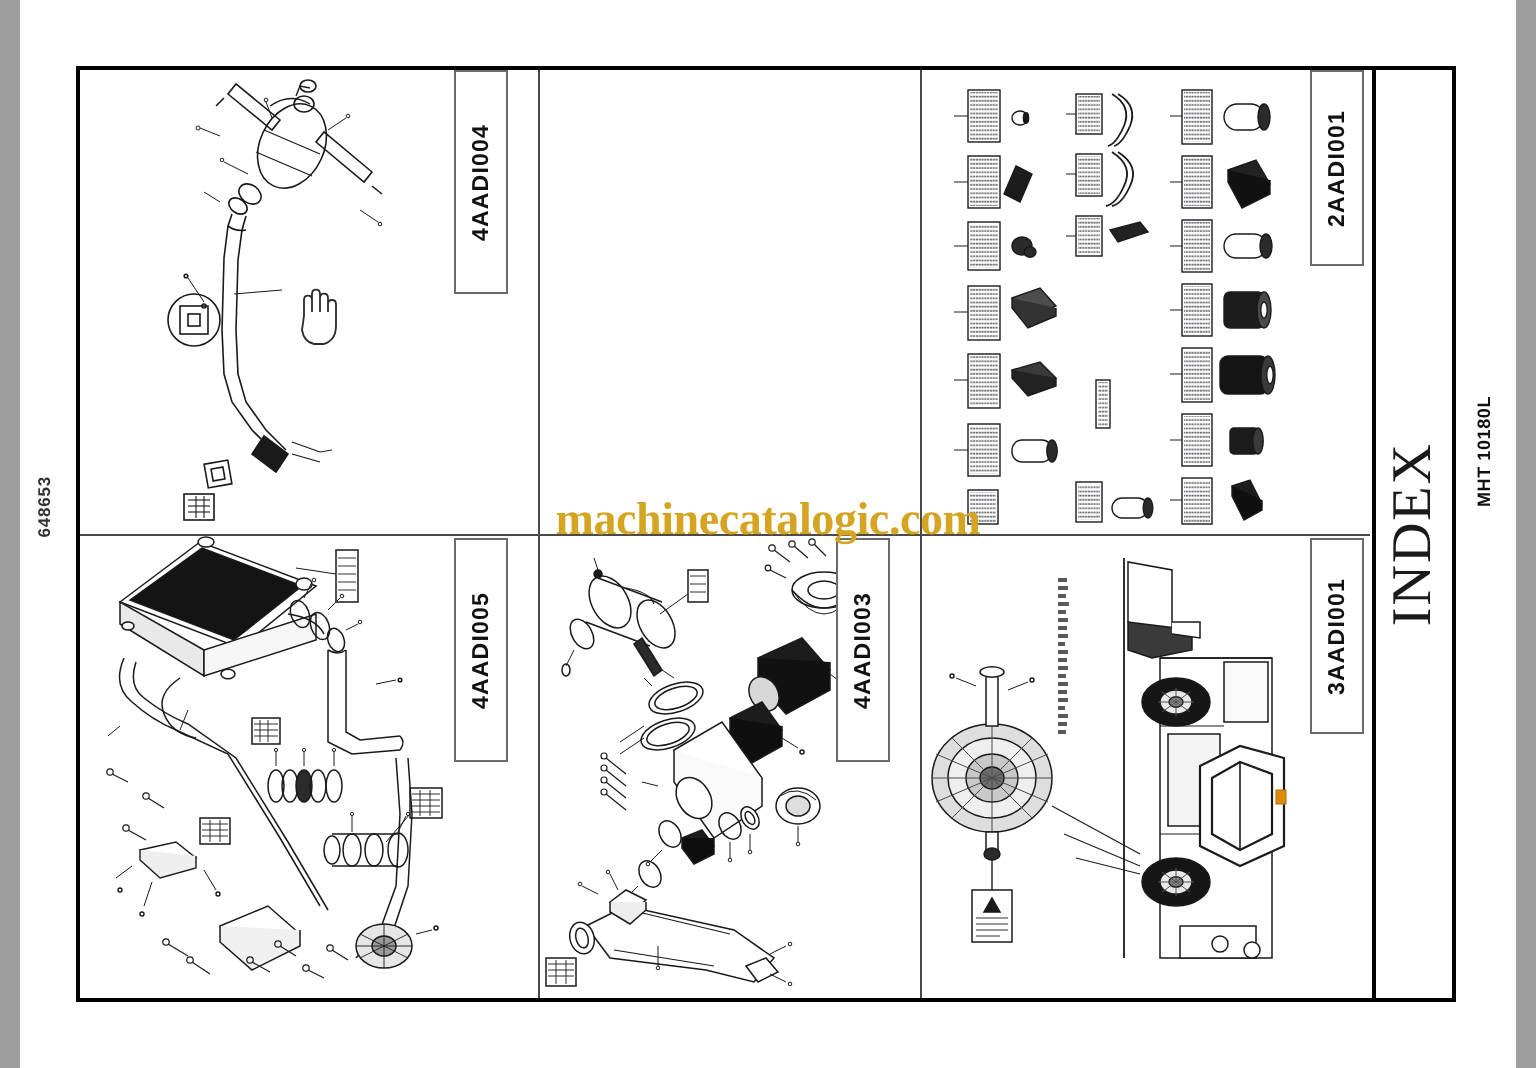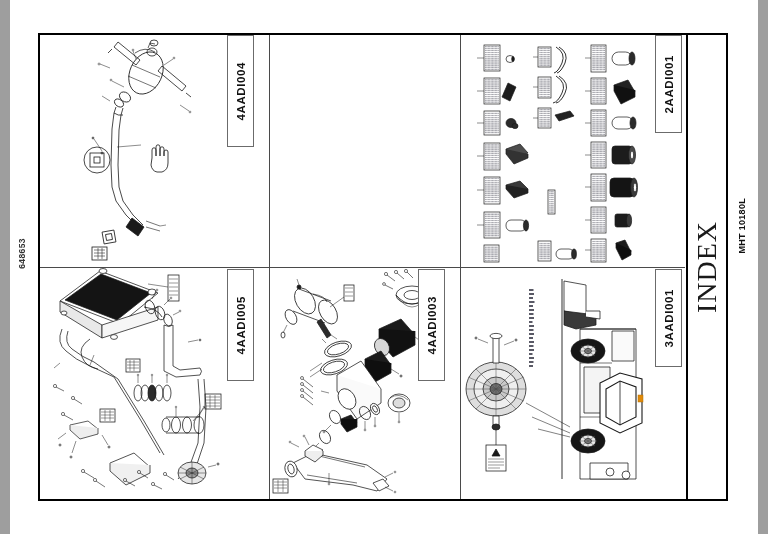--- a/index.html
+++ b/index.html
@@ -836,14 +836,15 @@
         <span>3AADI001</span>
       </div>
     </div>
 
     <div id="index-column">
       <div id="index-word">INDEX</div>
     </div>
 
   </div>
 
+  <div id="watermark">machinecatalogic.com</div>
 
 </div>
 
 </body></html>

